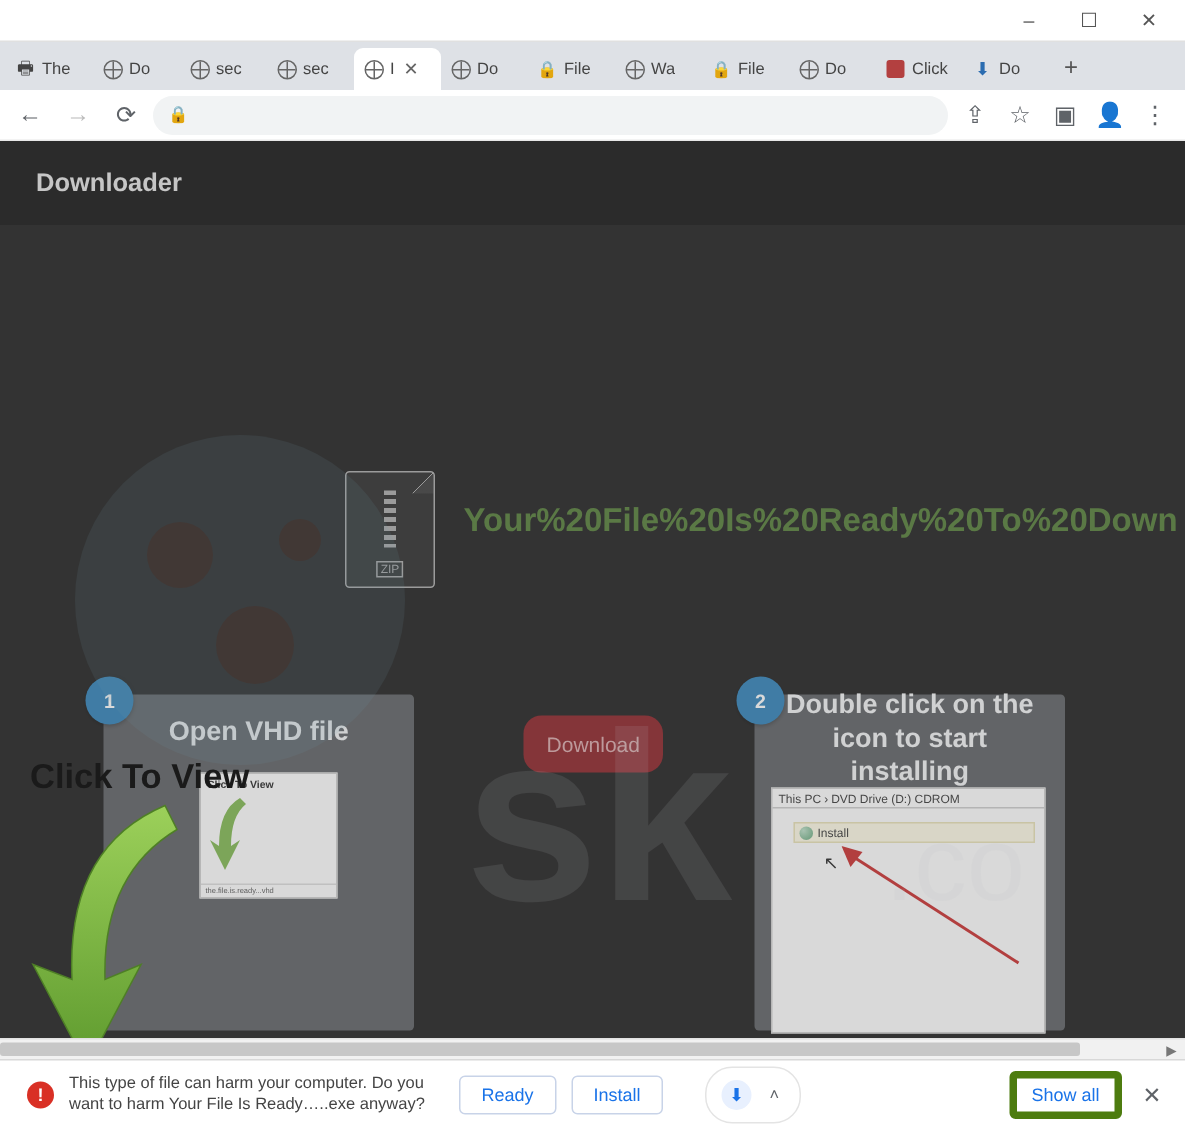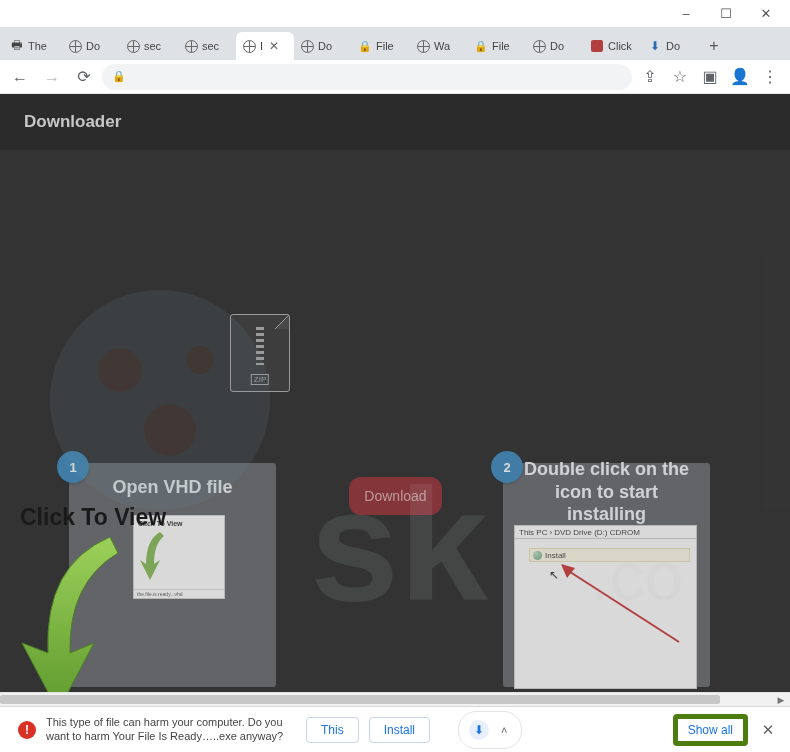--- a/index.html
+++ b/index.html
@@ -206,20 +206,21 @@
       <circle cx="120" cy="160" r="26" fill="#b84d2f"></circle>
       <circle cx="150" cy="90" r="14" fill="#b84d2f"></circle>
       <text x="260" y="330" font-size="160" font-weight="700" fill="#d7dbe0" font-family="Arial">sk</text>
       <text x="540" y="330" font-size="70" fill="#d7dbe0" font-family="Arial">.co</text>
     </svg>
 
     <div class="zipicon">
       <div class="zipper"></div>
       <div class="ziplabel">ZIP</div>
     </div>
+    <div class="greentitle">Your%20File%20Is%20Ready%20To%20Down</div>
 
     <div class="dlbtn">Download</div>
 
     <div class="card c1">
       <div class="badge">1</div>
       <div class="card-title">Open VHD file</div>
       <div class="shot shot1">
         <div class="s1lbl">Click To View</div>
         <svg class="s1arrow" width="30" height="52">
           <path d="M20 2 Q6 10 6 34 L0 30 L10 50 L20 30 L14 34 Q14 14 24 6 Z" fill="#7fb84e"></path>
@@ -269,21 +270,21 @@
 
 <div class="hscroll">
   <div class="thumb"></div>
   <div class="rarrow">▶</div>
 </div>
 
 <div class="shelf">
   <div class="warnitem">
     <div class="warn-icon">!</div>
     <div class="warn-text">This type of file can harm your computer. Do you want to harm Your File Is Ready…..exe anyway?</div>
-    <div class="pillbtn">This</div>
+    <div class="pillbtn">Ready</div>
     <div class="pillbtn">Install</div>
   </div>
   <div class="dlitem">
     <div class="dlicon">⬇</div>
     <div class="chev">˄</div>
   </div>
   <div class="right">
     <div class="showall">Show all</div>
     <div class="shelf-close">✕</div>
   </div>

